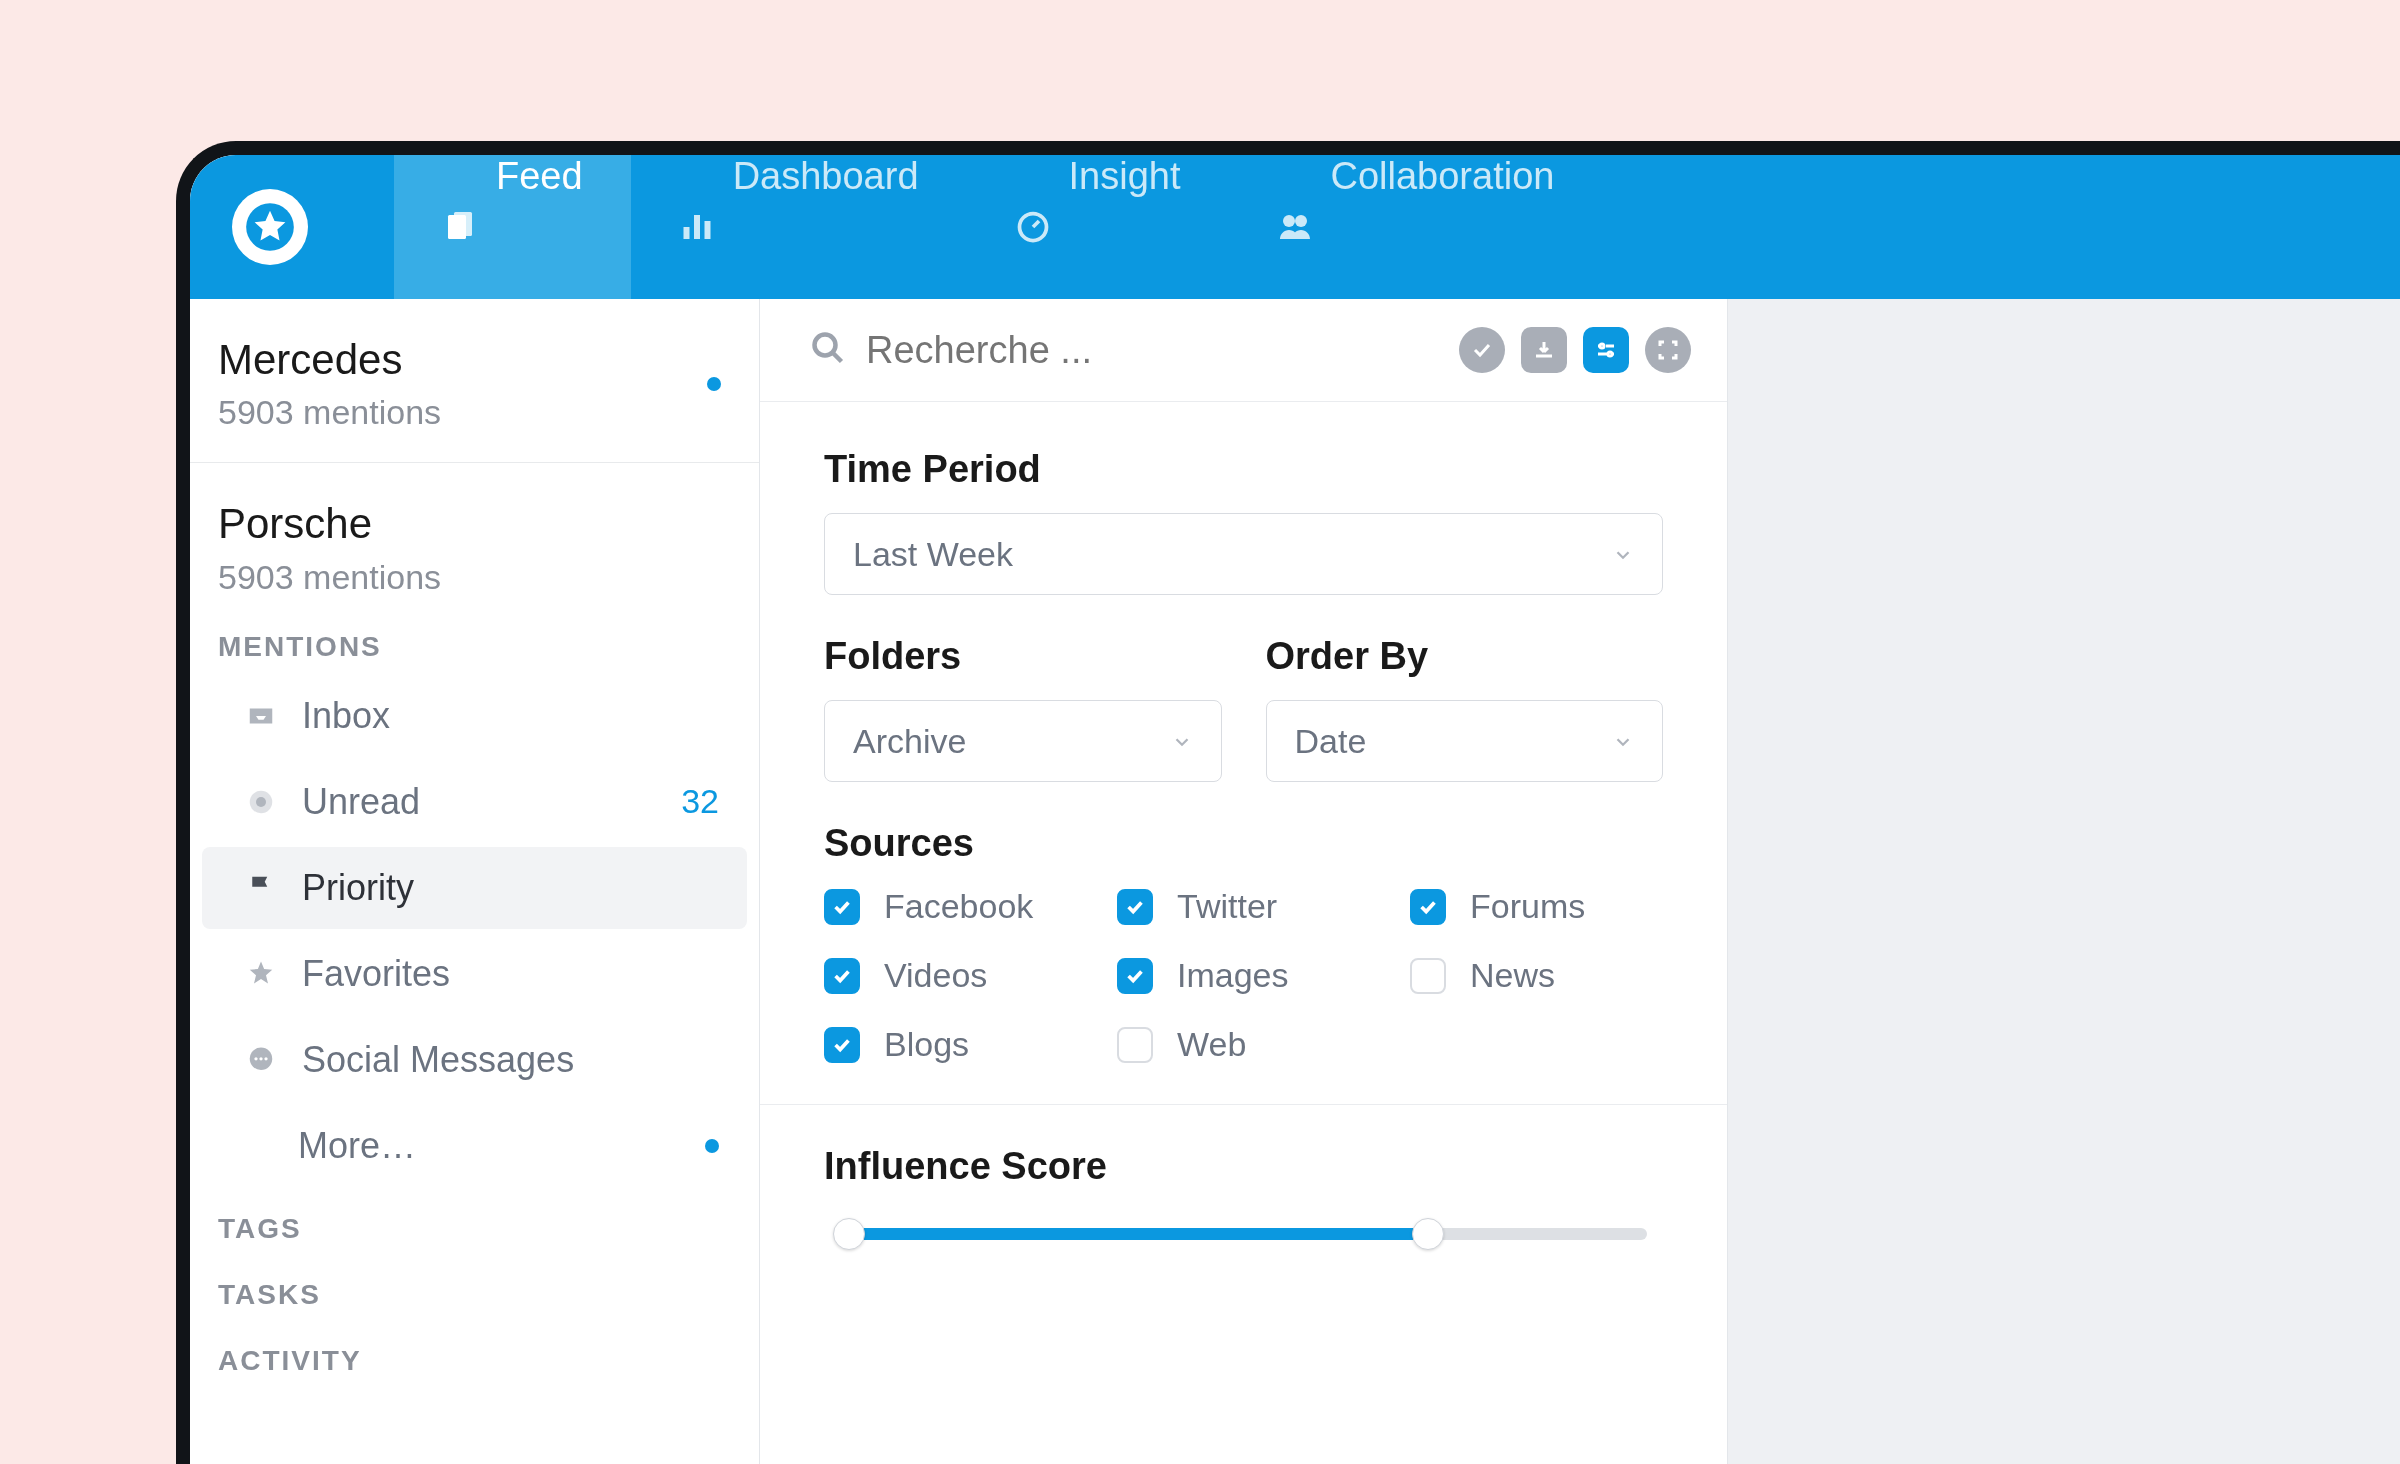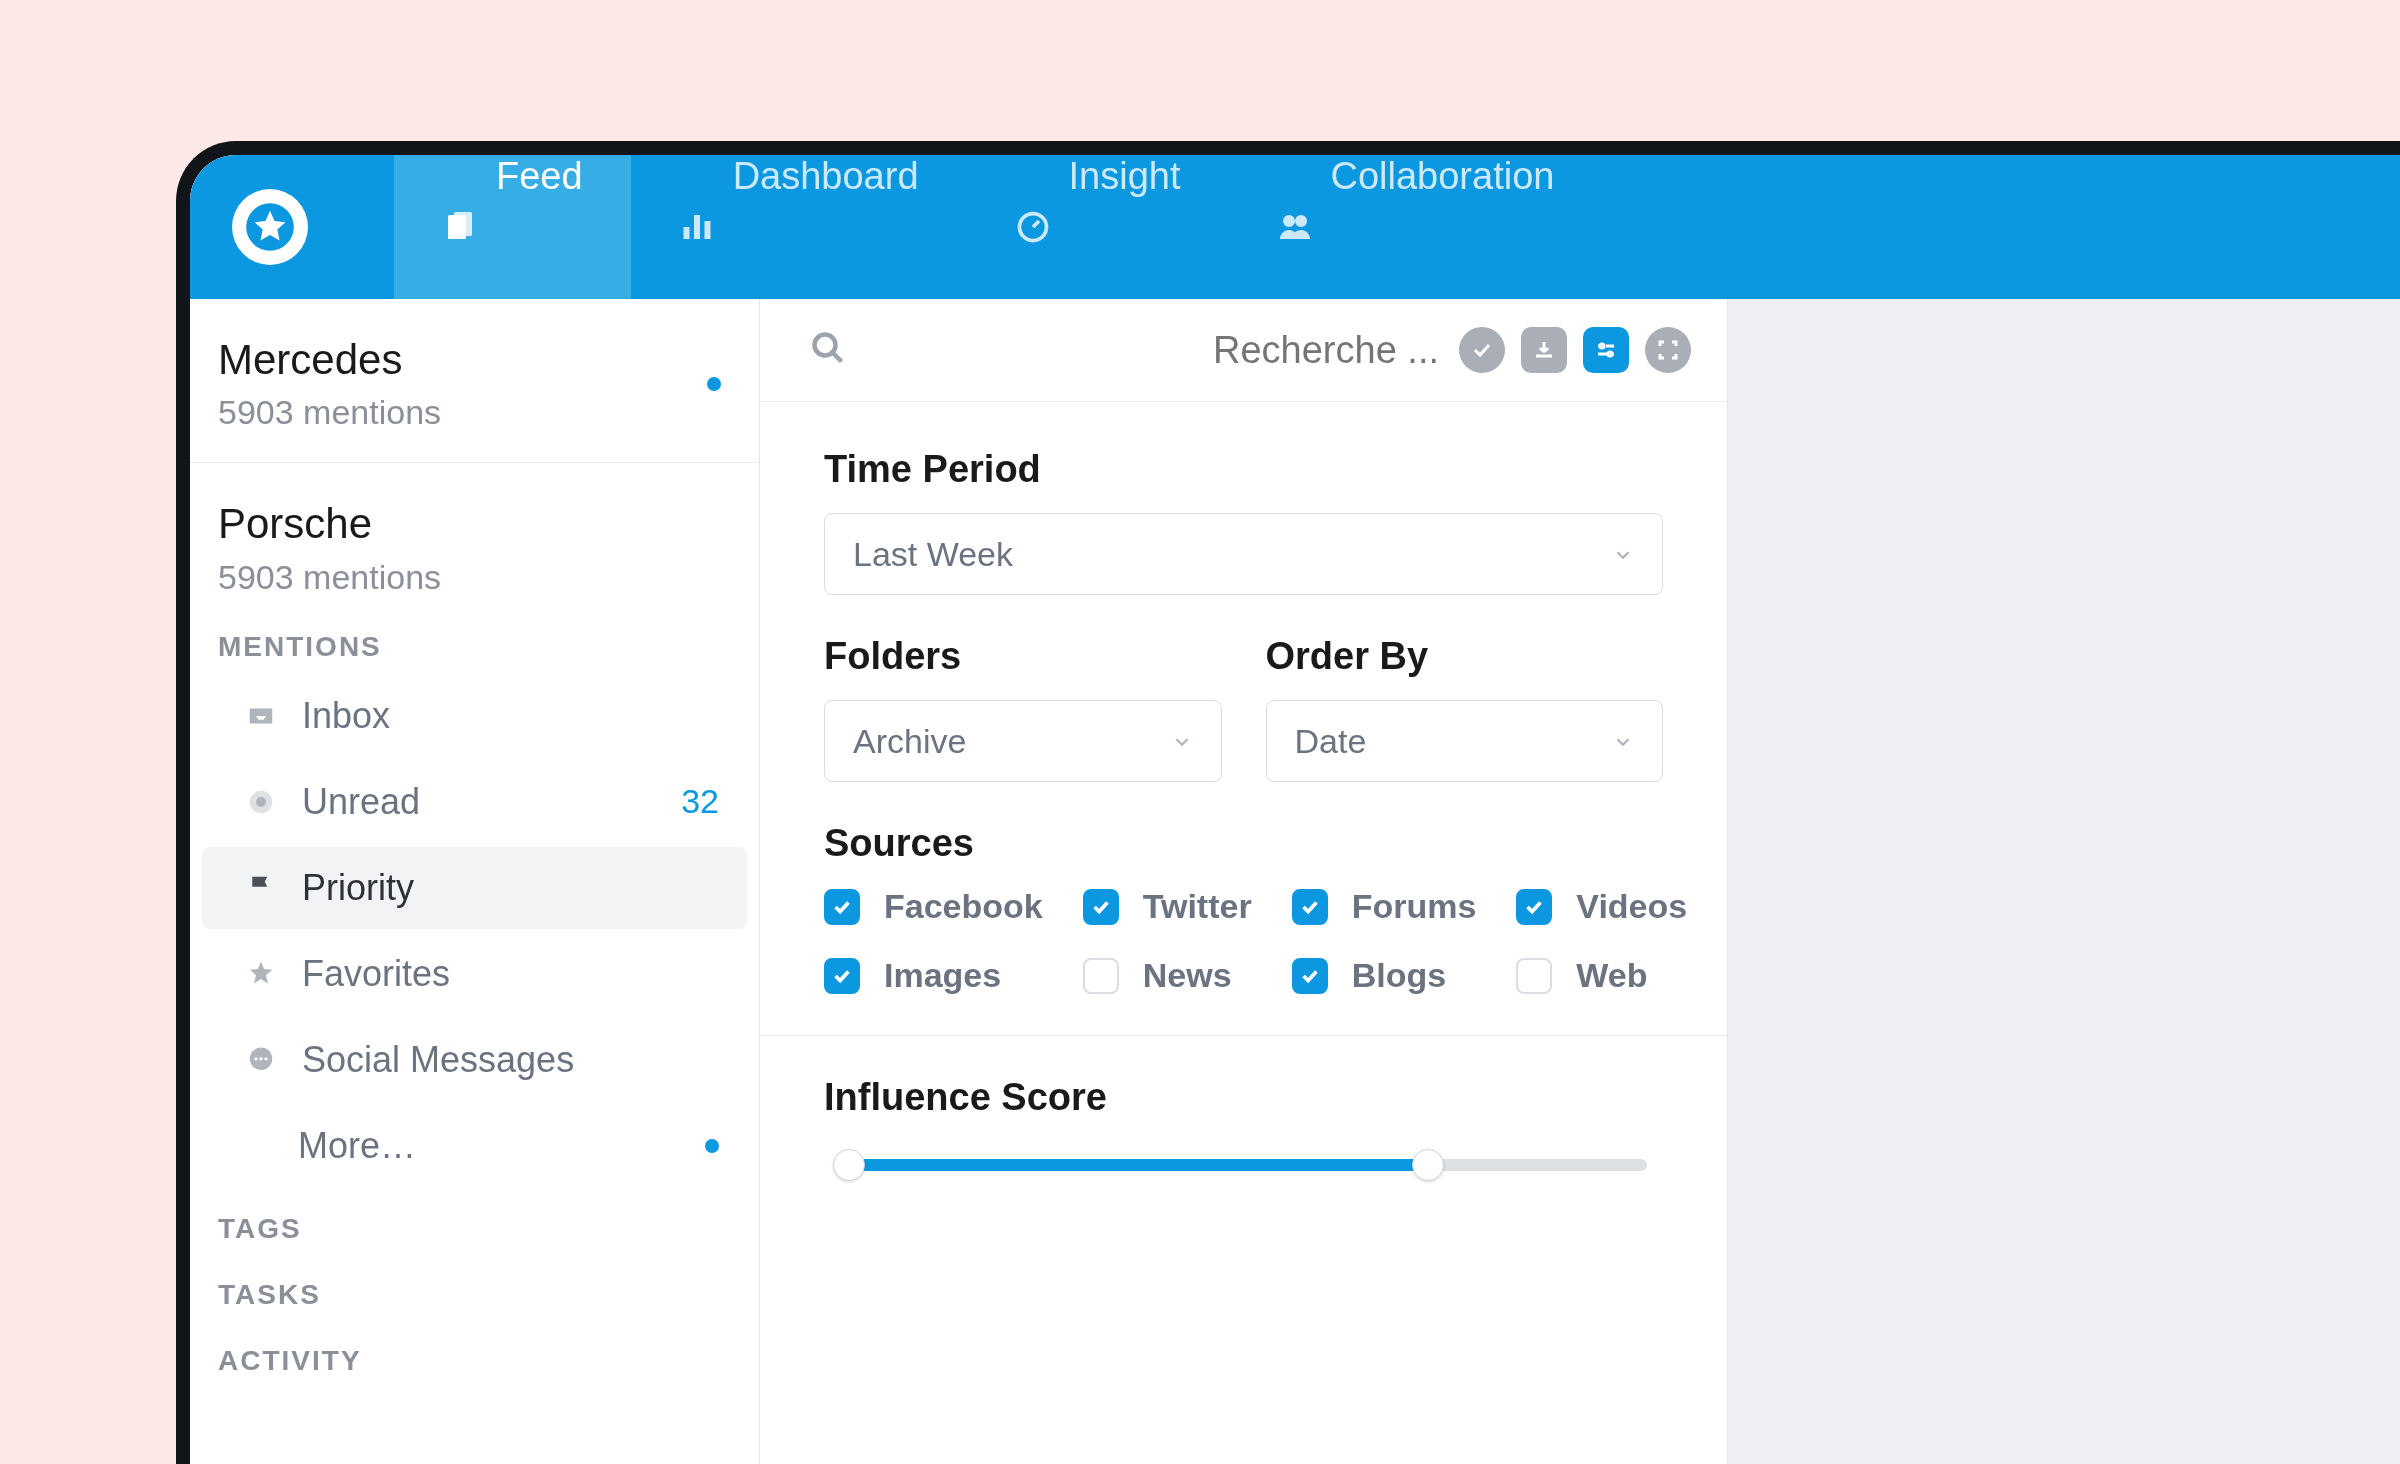--- a/index.html
+++ b/index.html
@@ -184,21 +184,20 @@
       gap: 20px;
     }
     .search-icon { color: #9da3ad; }
     .search-input {
       flex: 1;
       border: none;
       outline: none;
       font-size: 38px;
       color: #9da3ad;
       background: transparent;
-      text-align: right;
     }
     .toolbar-icons {
       display: flex;
       gap: 16px;
       align-items: center;
     }
     .tool-btn {
       width: 46px;
       height: 46px;
       border-radius: 10px;
@@ -237,24 +236,23 @@
       background: #fff;
     }
     .select .chev { color: #b0b5bd; }
     .two-col {
       display: flex;
       gap: 44px;
     }
     .two-col > div { flex: 1; }
     .checks {
       display: grid;
-      grid-template-columns: 1fr 1fr 1fr 1fr;
+      grid-template-columns: 1fr 1fr 1fr;
       column-gap: 40px;
       row-gap: 30px;
-      font-weight: bold;
     }
     .check {
       display: flex;
       align-items: center;
       gap: 24px;
       font-size: 34px;
       color: #6b7380;
       cursor: pointer;
     }
     .checkbox {

